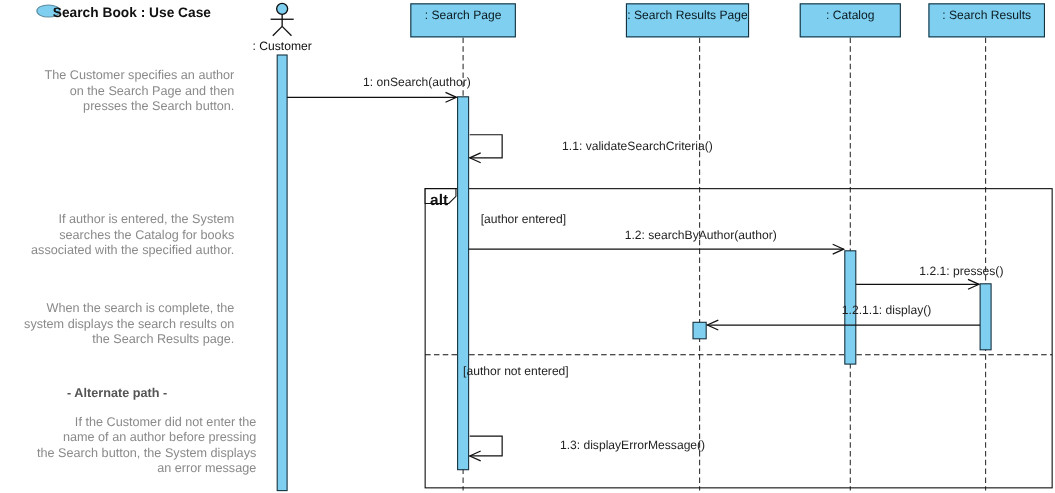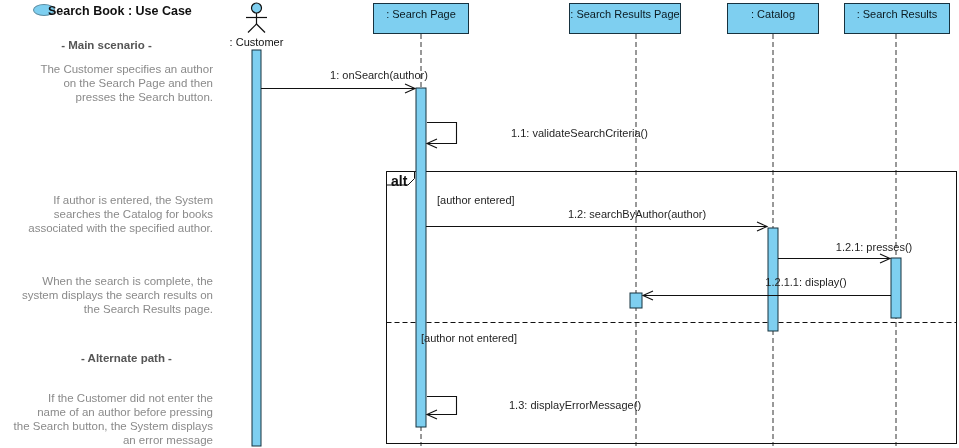--- a/index.html
+++ b/index.html
@@ -82,26 +82,25 @@
 
     <g stroke="#111" stroke-width="1.1" fill="none">
       <path d="M427,396.5 H456.5 V414.5 H427"></path>
       <path d="M437,410 L427,414.5 L437,419"></path>
     </g>
   </svg>
 
   <div class="usecase-oval"></div>
   <div class="diagram-title">Search Book : Use Case</div>
 
-  <div class="note-heading" style="top:38px;">- Main scenario -</div>
   <div class="note" style="top:62px;">The Customer specifies an author<br>on the Search Page and then<br>presses the Search button.</div>
   <div class="note" style="top:193px;">If author is entered, the System<br>searches the Catalog for books<br>associated with the specified author.</div>
   <div class="note" style="top:274px;">When the search is complete, the<br>system displays the search results on<br>the Search Results page.</div>
-  <div class="note-heading" style="top:351px;margin-left:20px;">- Alternate path -</div>
-  <div class="note" style="top:391px;">If the Customer did not enter the<br>name of an author before pressing<br>the Search button, the System displays<br>an error message</div>
+  <div class="note-heading" style="top:351px;">- Alternate path -</div>
+  <div class="note" style="top:377px;margin-left:20px;">If the Customer did not enter the<br>name of an author before pressing<br>the Search button, the System displays<br>an error message</div>
 
   <div class="actor-label">: Customer</div>
 
   <div class="head" style="left:373px;width:96px;">
     <span>: Search Page</span>
   </div>
   <div class="head" style="left:569px;width:112px;">
     <span>: Search Results Page</span>
   </div>
   <div class="head" style="left:727px;width:92px;">

